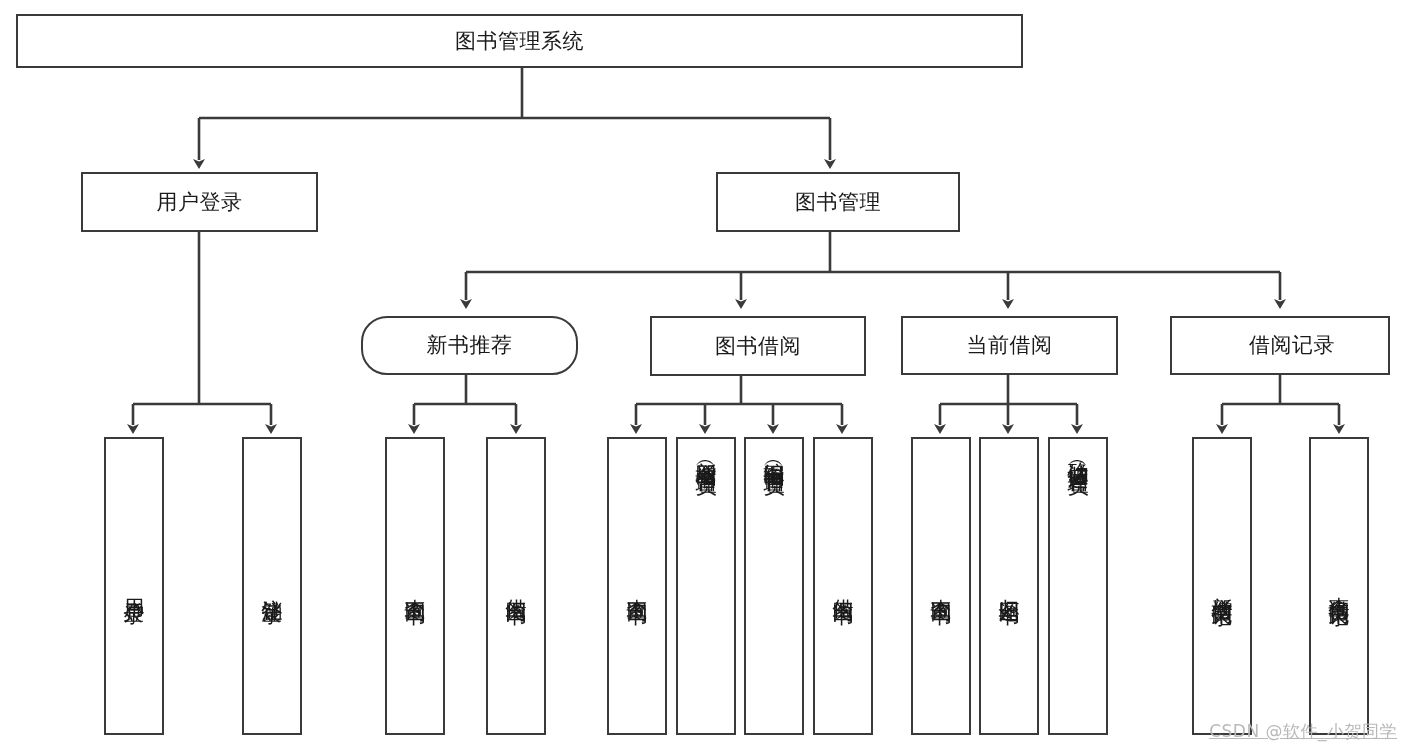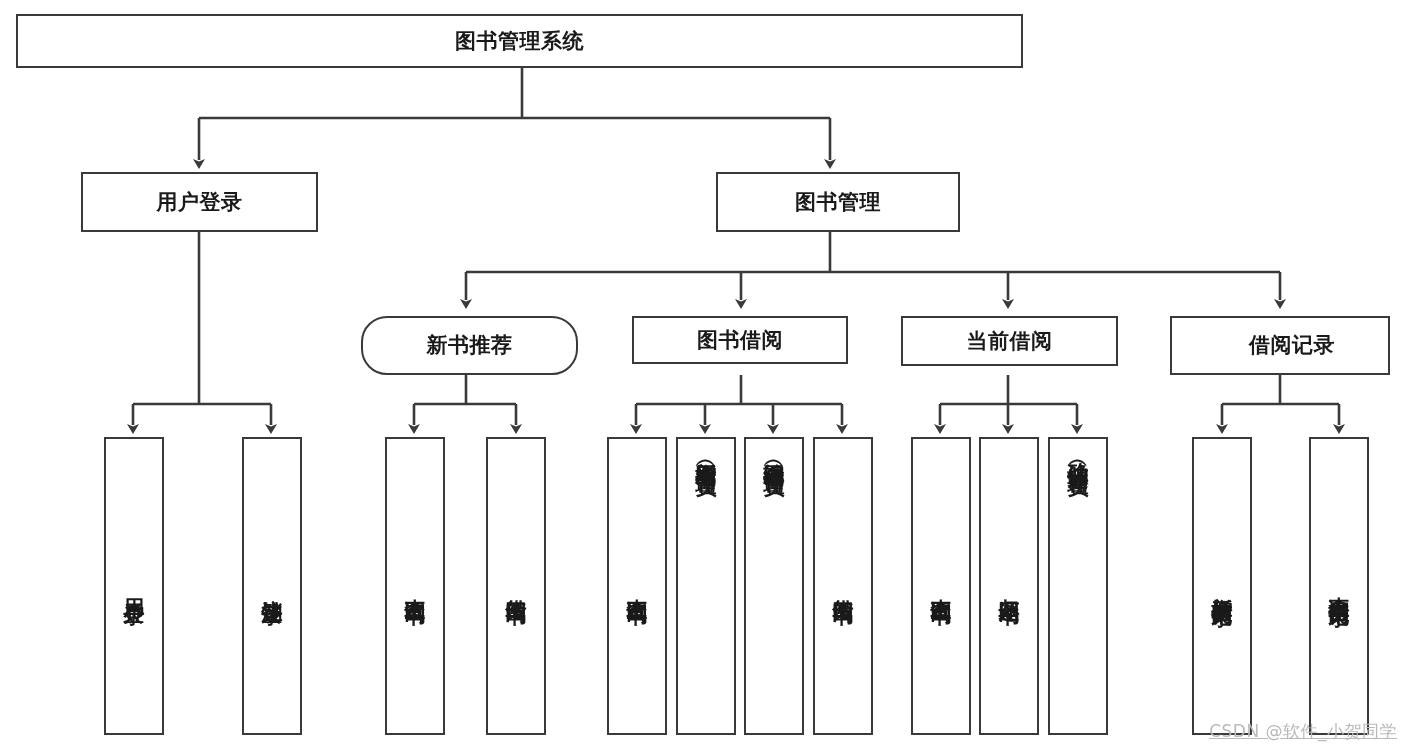--- a/index.html
+++ b/index.html
@@ -32,21 +32,20 @@
     display: flex;
     align-items: center;
     justify-content: center;
     color: #1a1a1a;
   }
   .node .label {
     display: block;
     text-align: right;
     line-height: 1.18;
     white-space: pre-wrap;
-    font-weight: bold;
   }
   
   .node.h .label {
     font-size: 21px;
     letter-spacing: 0.5px;
   }
   .node.root .label {
     font-size: 21px;
   }
   
@@ -146,24 +145,24 @@
   <div class="node h" style="left:81px; top:172px; width:237px; height:60px;">
     <span class="label">用户登录</span>
   </div>
   <div class="node h" style="left:716px; top:172px; width:244px; height:60px;">
     <span class="label">图书管理</span>
   </div>
 
   <div class="node h" style="left:361px; top:316px; width:217px; height:59px;border-radius:26px;">
     <span class="label">新书推荐</span>
   </div>
-  <div class="node h" style="left:632px; top:316px; width:216px; height:48px;">
+  <div class="node h" style="left:650px; top:316px; width:216px; height:60px;">
     <span class="label">图书借阅</span>
   </div>
-  <div class="node h" style="left:901px; top:316px; width:217px; height:50px;">
+  <div class="node h" style="left:901px; top:316px; width:217px; height:59px;">
     <span class="label">当前借阅</span>
   </div>
   <div class="node h" style="left:1170px; top:316px; width:220px; height:59px;padding-left:24px;">
     <span class="label">借阅记录</span>
   </div>
 
   <div class="node v center" style="left:104px; top:437px; width:60px; height:298px;">
     <span class="label">用户登录</span>
   </div>
   <div class="node v center" style="left:242px; top:437px; width:60px; height:298px;">

